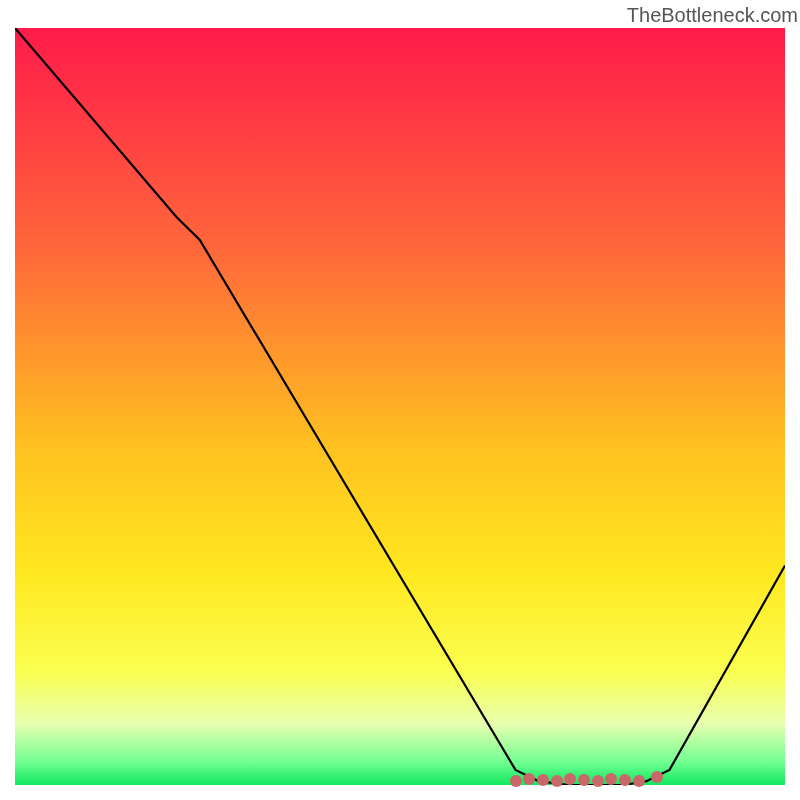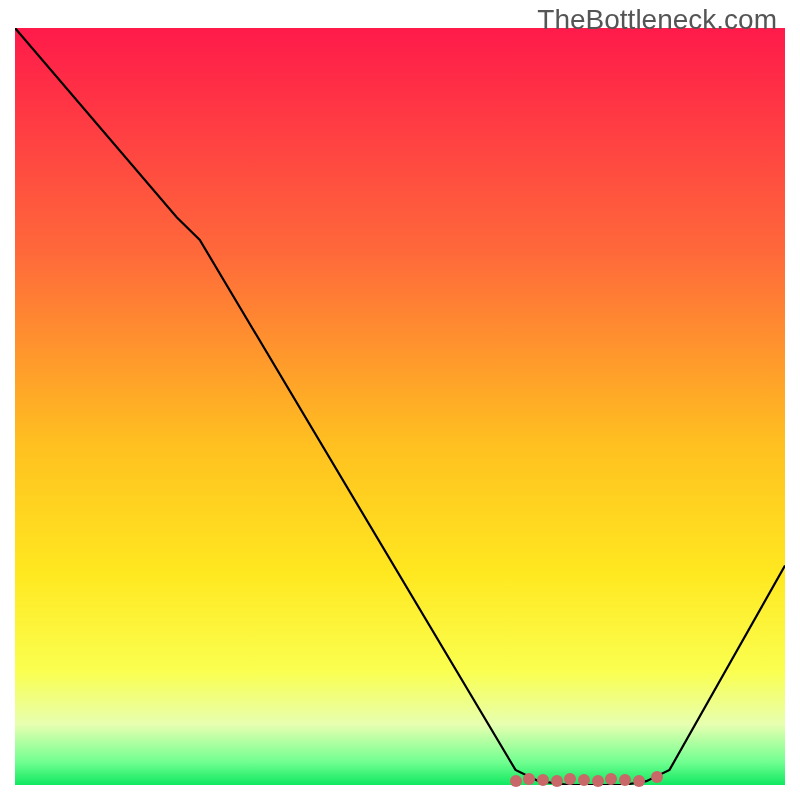--- a/index.html
+++ b/index.html
@@ -7,22 +7,22 @@
     width: 800px;
     height: 800px;
     background: #ffffff;
     font-family: Arial, sans-serif;
     position: relative;
     overflow: hidden;
   }
   .watermark {
     position: absolute;
     top: 4px;
-    right: 23px;
-    font-size: 28px;
+    right: 2px;
+    font-size: 20px;
     font-weight: 500;
     color: #555;
     z-index: 10;
   }
   .chart-wrap {
     position: absolute;
     top: 28px;
     left: 15px;
     width: 770px;
     height: 757px;

